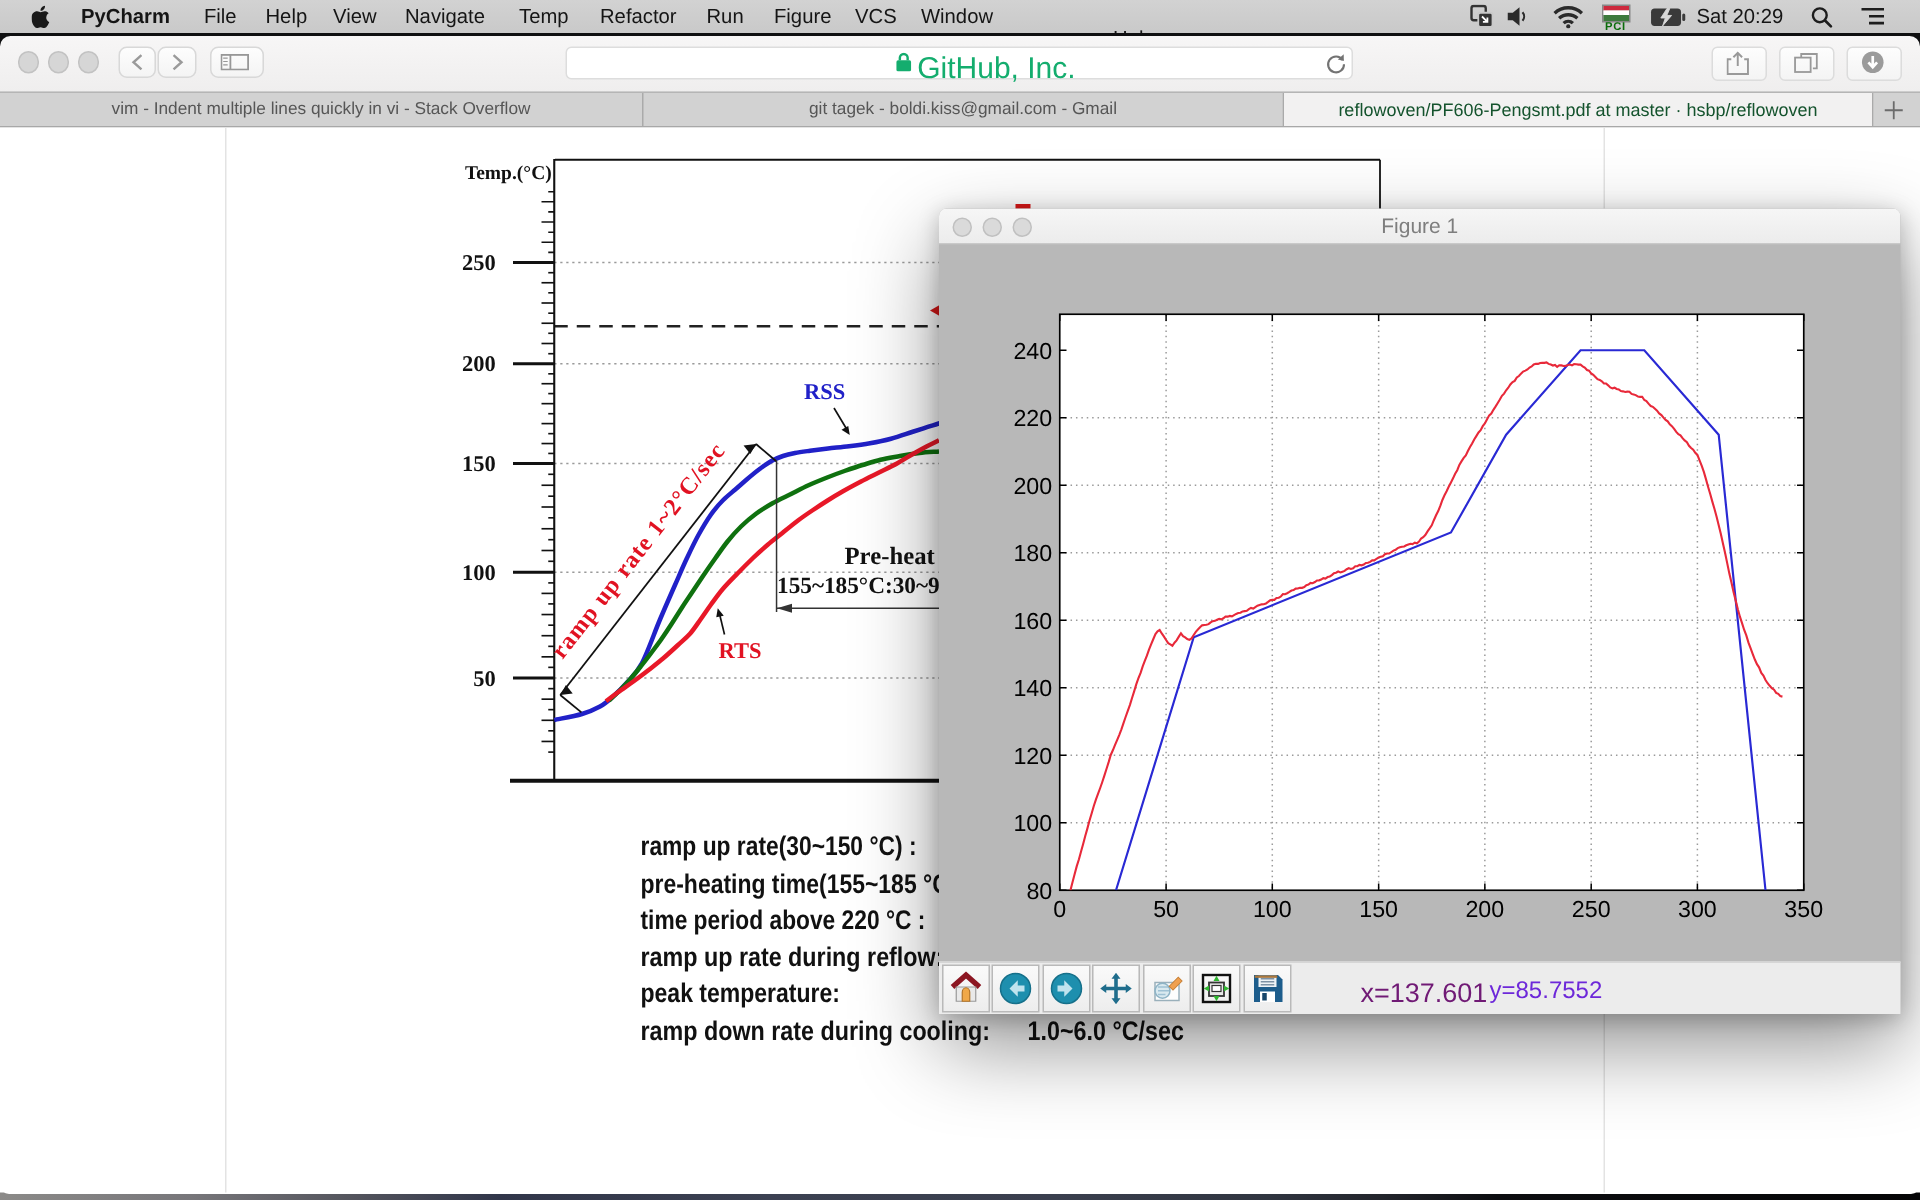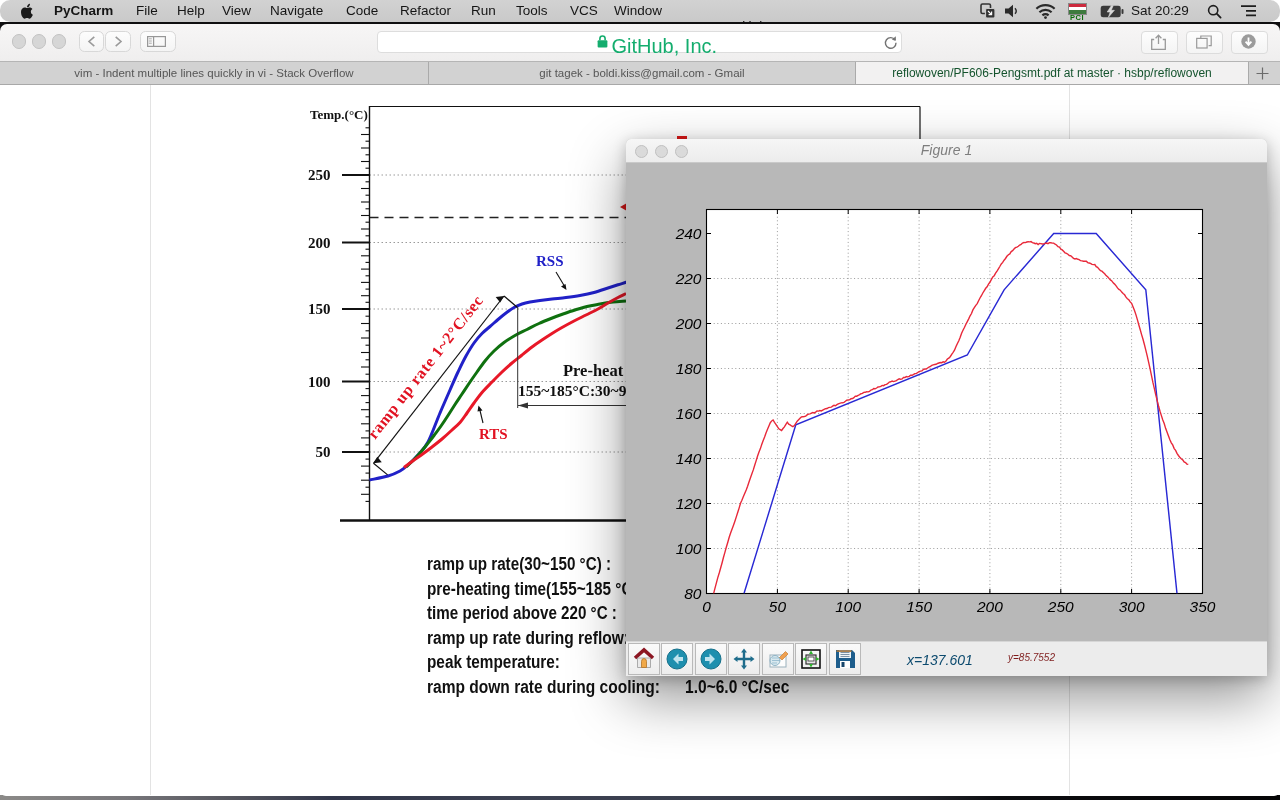--- a/index.html
+++ b/index.html
@@ -2,33 +2,33 @@
 <html><head><meta charset="utf-8"><style>
   html,body{margin:0;padding:0}
   body{width:1280px;height:800px;position:relative;overflow:hidden;background:#fff;font-family:"Liberation Sans",sans-serif;}
   .abs{position:absolute}
 </style></head>
 <body>
 
 <div class="abs" style="left:0;top:786px;width:1280px;height:14px;background:linear-gradient(90deg,#8b8a88 0%,#77767a 10%,#55565e 18%,#31364a 26%,#3c4152 40%,#3a3f4e 55%,#303540 66%,#23252c 72%,#0c0d10 78%,#050506 100%);"></div>
 <div class="abs" style="left:0;top:760px;width:1280px;height:36px;background:#fff;border-radius:0 0 6px 6px;"></div>
 
-<div class="abs" id="menubar" style="left:0;top:0;width:1280px;height:22px;background:linear-gradient(#d2d2d2,#c9c9c9);font-size:13.5px;color:#151515;border-radius:10px;">
+<div class="abs" id="menubar" style="left:0;top:0;width:1280px;height:22px;background:linear-gradient(#d2d2d2,#c9c9c9);font-size:13.5px;color:#151515;">
   <svg class="abs" style="left:21px;top:2.5px" width="13" height="16" viewBox="0 0 12.7 15.6">
     <path fill="#1a1a1a" d="M11.182 5.754c-.084.065-1.57.902-1.57 2.763 0 2.152 1.89 2.914 1.947 2.933-.01.046-.3 1.043-.998 2.059-.622.894-1.272 1.787-2.26 1.787s-1.243-.574-2.384-.574c-1.112 0-1.507.593-2.412.593s-1.535-.827-2.26-1.843C.404 12.257 0 10.407 0 8.651c0-2.816 1.831-4.31 3.633-4.31.957 0 1.755.63 2.356.63.572 0 1.464-.667 2.553-.667.413 0 1.896.038 2.64 1.45zM8.03 3.09c.452-.536.772-1.28.772-2.024 0-.103-.01-.208-.028-.292-.735.028-1.61.49-2.137 1.102-.414.47-.8 1.214-.8 1.968 0 .113.019.226.028.262.046.01.122.019.198.019.66 0 1.49-.442 1.967-1.035z"></path>
   </svg>
   <b class="abs" style="left:54px;top:3px">PyCharm</b>
   <span class="abs" style="left:136px;top:3px">File</span>
   <span class="abs" style="left:177px;top:3px">Help</span>
   <span class="abs" style="left:222px;top:3px">View</span>
   <span class="abs" style="left:270px;top:3px">Navigate</span>
-  <span class="abs" style="left:346px;top:3px">Code</span>
+  <span class="abs" style="left:346px;top:3px">Temp</span>
   <span class="abs" style="left:400px;top:3px">Refactor</span>
   <span class="abs" style="left:471px;top:3px">Run</span>
-  <span class="abs" style="left:516px;top:3px">Tools</span>
+  <span class="abs" style="left:516px;top:3px">Figure</span>
   <span class="abs" style="left:570px;top:3px">VCS</span>
   <span class="abs" style="left:614px;top:3px">Window</span>
   <span class="abs" style="left:742px;top:18px">Help</span>
 
   <svg class="abs" style="left:980px;top:3px" width="16" height="16" viewBox="0 0 16 16">
     <rect x="1" y="1" width="9.5" height="9.5" rx="1.5" fill="none" stroke="#333" stroke-width="1.6"></rect>
     <rect x="5.5" y="5.5" width="9.5" height="9.5" rx="1.5" fill="#333" stroke="#c9c9c9" stroke-width="1.2"></rect>
     <path d="M8 8 l3.4 3.4 M11.6 8.6 v3 h-3" stroke="#fff" stroke-width="1.2" fill="none"></path>
   </svg>
   <svg class="abs" style="left:1005px;top:4px" width="15" height="14" viewBox="0 0 15 14">
@@ -250,21 +250,21 @@
   <div class="abs" style="left:427px;top:467px;font-size:18px;font-weight:bold;color:#111;line-height:24.6px;white-space:nowrap">
     <div style="transform:scaleX(0.845);transform-origin:left">ramp up rate(30~150 °C) :</div>
     <div style="transform:scaleX(0.85);transform-origin:left">pre-heating time(155~185 °C) :&nbsp;&nbsp;&nbsp;60~90 sec</div>
     <div style="transform:scaleX(0.843);transform-origin:left">time period above 220 °C :</div>
     <div style="transform:scaleX(0.863);transform-origin:left">ramp up rate during reflow:</div>
     <div style="transform:scaleX(0.852);transform-origin:left">peak temperature:</div>
     <div style="transform:scaleX(0.863);transform-origin:left">ramp down rate during cooling:<span style="display:inline-block;width:29px"></span>1.0~6.0 °C/sec</div>
   </div>
 </div>
 
-<div class="abs" id="figwin" style="left:626px;top:139px;width:641px;height:537px;background:#b8b8b8;border-radius:5px 5px 0 0;box-shadow:0 22px 55px rgba(0,0,0,0.42), 0 3px 14px rgba(0,0,0,0.22);font-style:italic;">
+<div class="abs" id="figwin" style="left:626px;top:139px;width:641px;height:537px;background:#b8b8b8;border-radius:5px 5px 0 0;box-shadow:0 22px 55px rgba(0,0,0,0.42), 0 3px 14px rgba(0,0,0,0.22);">
   <div class="abs" style="left:0;top:0;width:641px;height:23.5px;background:linear-gradient(#f6f6f6,#ececec);border-radius:5px 5px 0 0;border-bottom:1px solid #c9c9c9;box-sizing:border-box">
     <div class="abs" style="left:8.5px;top:5.5px;width:11.5px;height:11.5px;border-radius:50%;background:#dadada;border:1px solid #c0c0c0"></div>
     <div class="abs" style="left:28.5px;top:5.5px;width:11.5px;height:11.5px;border-radius:50%;background:#dadada;border:1px solid #c0c0c0"></div>
     <div class="abs" style="left:48.5px;top:5.5px;width:11.5px;height:11.5px;border-radius:50%;background:#dadada;border:1px solid #c0c0c0"></div>
     <div style="text-align:center;line-height:23px;font-size:14px;color:#7e7e7e">Figure 1</div>
   </div>
 
   <svg class="abs" style="left:0;top:24px" width="641" height="478" viewBox="0 0 641 478" id="figplot">
 
     <rect x="80.5" y="46.5" width="496" height="384" fill="#fff"></rect>
@@ -386,15 +386,15 @@
     <div class="fbtn"><svg width="24" height="24" viewBox="0 0 24 24">
       <path d="M3 3 h16 l3 3 v15 H3 z" fill="#1d5d8c"></path>
       <rect x="6" y="3.5" width="12" height="7.5" fill="#eef3f6"></rect>
       <path d="M7.5 5.5h9M7.5 7.5h9M7.5 9.5h9" stroke="#7d92a5" stroke-width="1"></path>
       <rect x="3.5" y="3.3" width="15" height="1.6" fill="#a8763d"></rect>
       <rect x="7" y="14" width="10" height="7" fill="#fff"></rect>
       <rect x="8.5" y="15" width="3" height="5" fill="#17466b"></rect>
     </svg></div>
   </div>
   <style>.fbtn{display:inline-block;width:30px;height:30px;background:linear-gradient(#fafafa,#ededed);border:1px solid #b9b9b9;margin-right:1.5px;text-align:center;vertical-align:top}.fbtn svg{margin-top:3px}</style>
-  <span class="abs" style="left:281px;top:513px;font-size:14px;color:#0c4a6e">x=137.601</span>
-  <span class="abs" style="left:382px;top:513px;font-size:10px;color:#7f1d1d">y=85.7552</span>
+  <span class="abs" style="left:281px;top:513px;font-size:18px;color:#701a75">x=137.601</span>
+  <span class="abs" style="left:367px;top:513px;font-size:16px;color:#6d28d9">y=85.7552</span>
 </div>
 
 </body></html>

